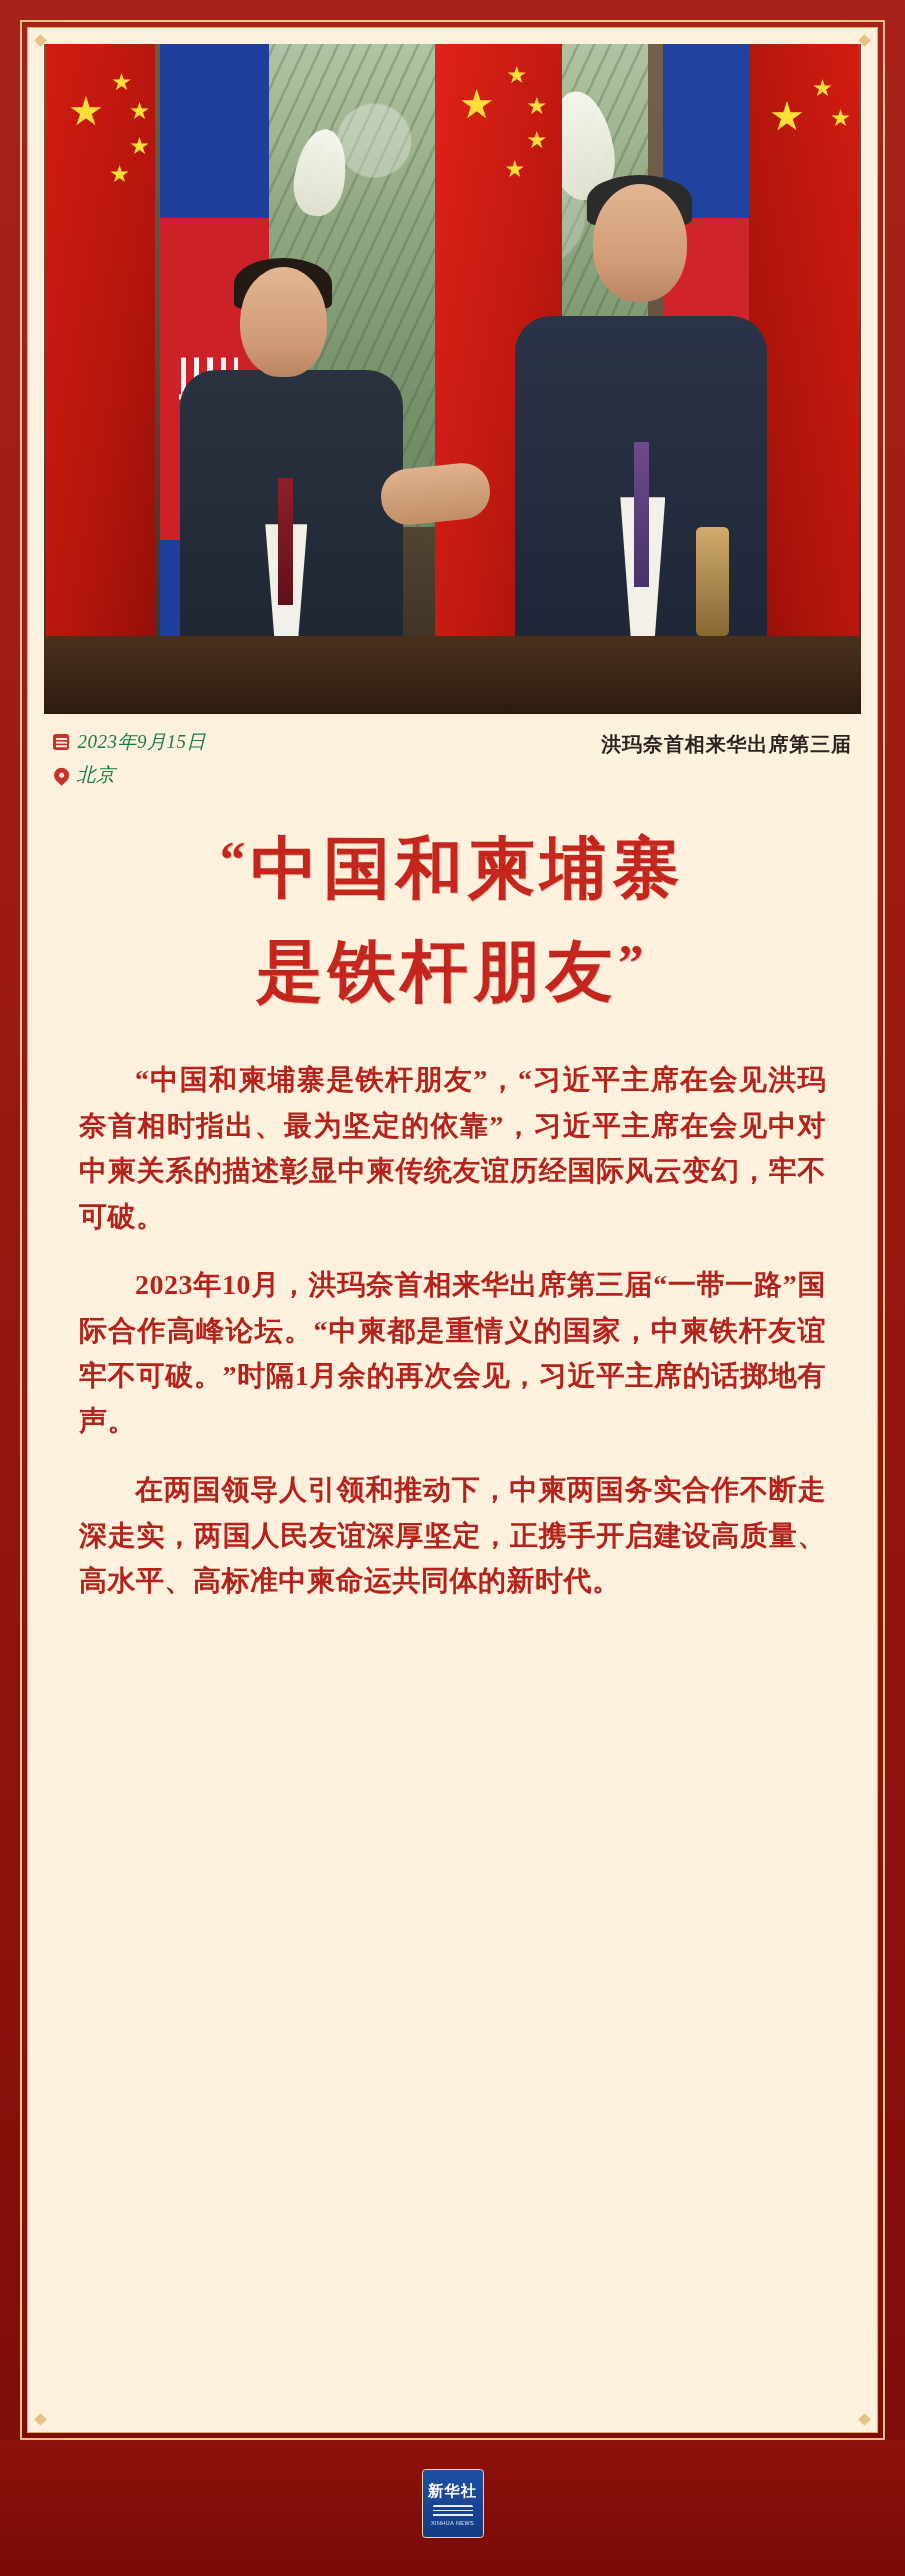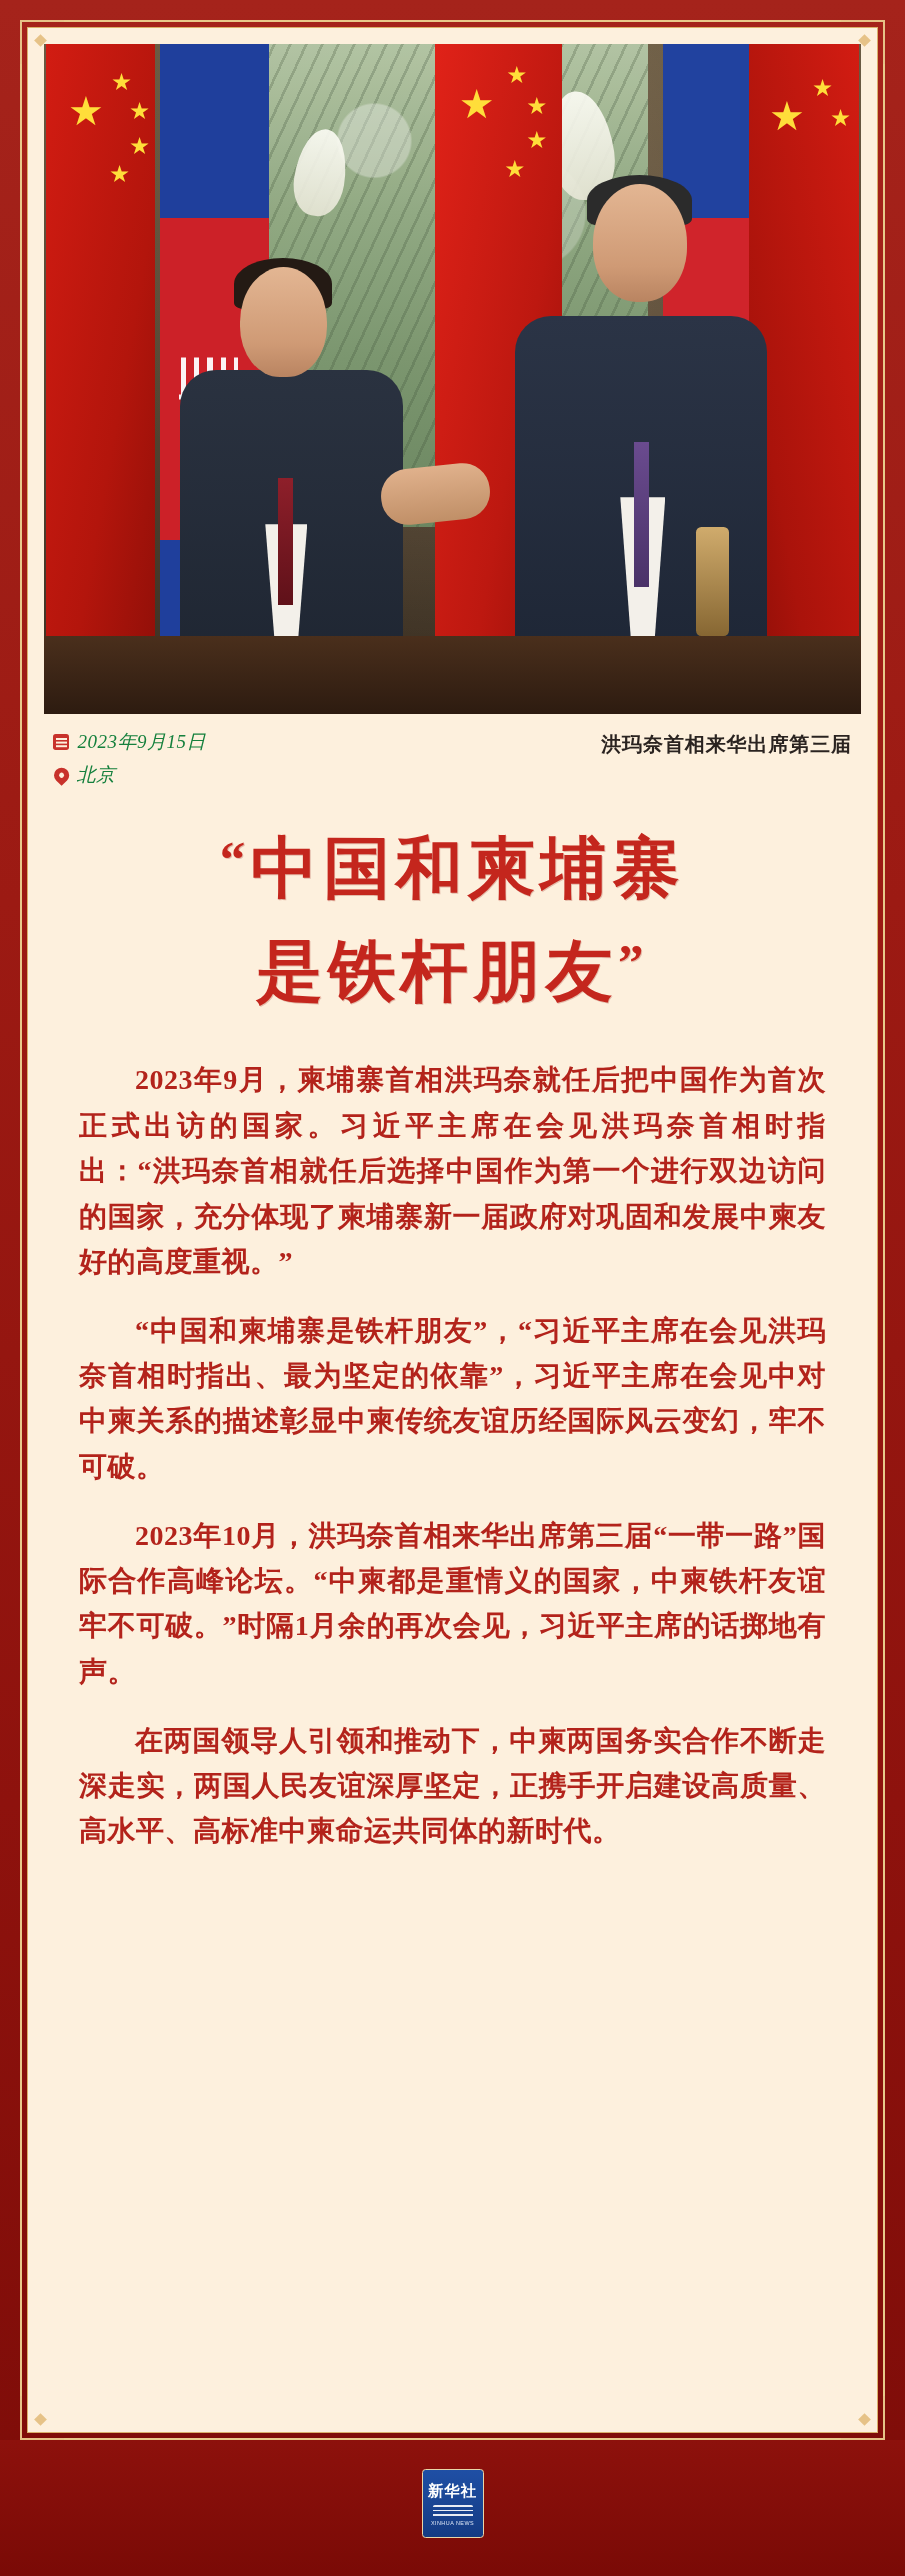--- a/index.html
+++ b/index.html
@@ -455,21 +455,20 @@
     <div class="headline">
       <span class="l1">
         <span class="q">“</span><span>中国和柬埔寨</span>
       </span>
       <span class="l2">
         <span>是铁杆朋友</span><span class="q">”</span>
       </span>
     </div>
 
     <div class="article">
-      <p class="para">2023年9月，柬埔寨首相洪玛奈就任后把中国作为首次正式出访的国家。习近平主席在会见洪玛奈首相时指出：“洪玛奈首相就任后选择中国作为第一个进行双边访问的国家，充分体现了柬埔寨新一届政府对巩固和发展中柬友好的高度重视。”</p>
       <p class="para">“中国和柬埔寨是铁杆朋友”，“习近平主席在会见洪玛奈首相时指出、最为坚定的依靠”，习近平主席在会见中对中柬关系的描述彰显中柬传统友谊历经国际风云变幻，牢不可破。</p>
       <p class="para">2023年10月，洪玛奈首相来华出席第三届“一带一路”国际合作高峰论坛。“中柬都是重情义的国家，中柬铁杆友谊牢不可破。”时隔1月余的再次会见，习近平主席的话掷地有声。</p>
       <p class="para">在两国领导人引领和推动下，中柬两国务实合作不断走深走实，两国人民友谊深厚坚定，正携手开启建设高质量、高水平、高标准中柬命运共同体的新时代。</p>
     </div>
 
   </div>
 
   <div class="bottom">
     <div class="logo">
       <span class="logo-cn">新华社</span>

